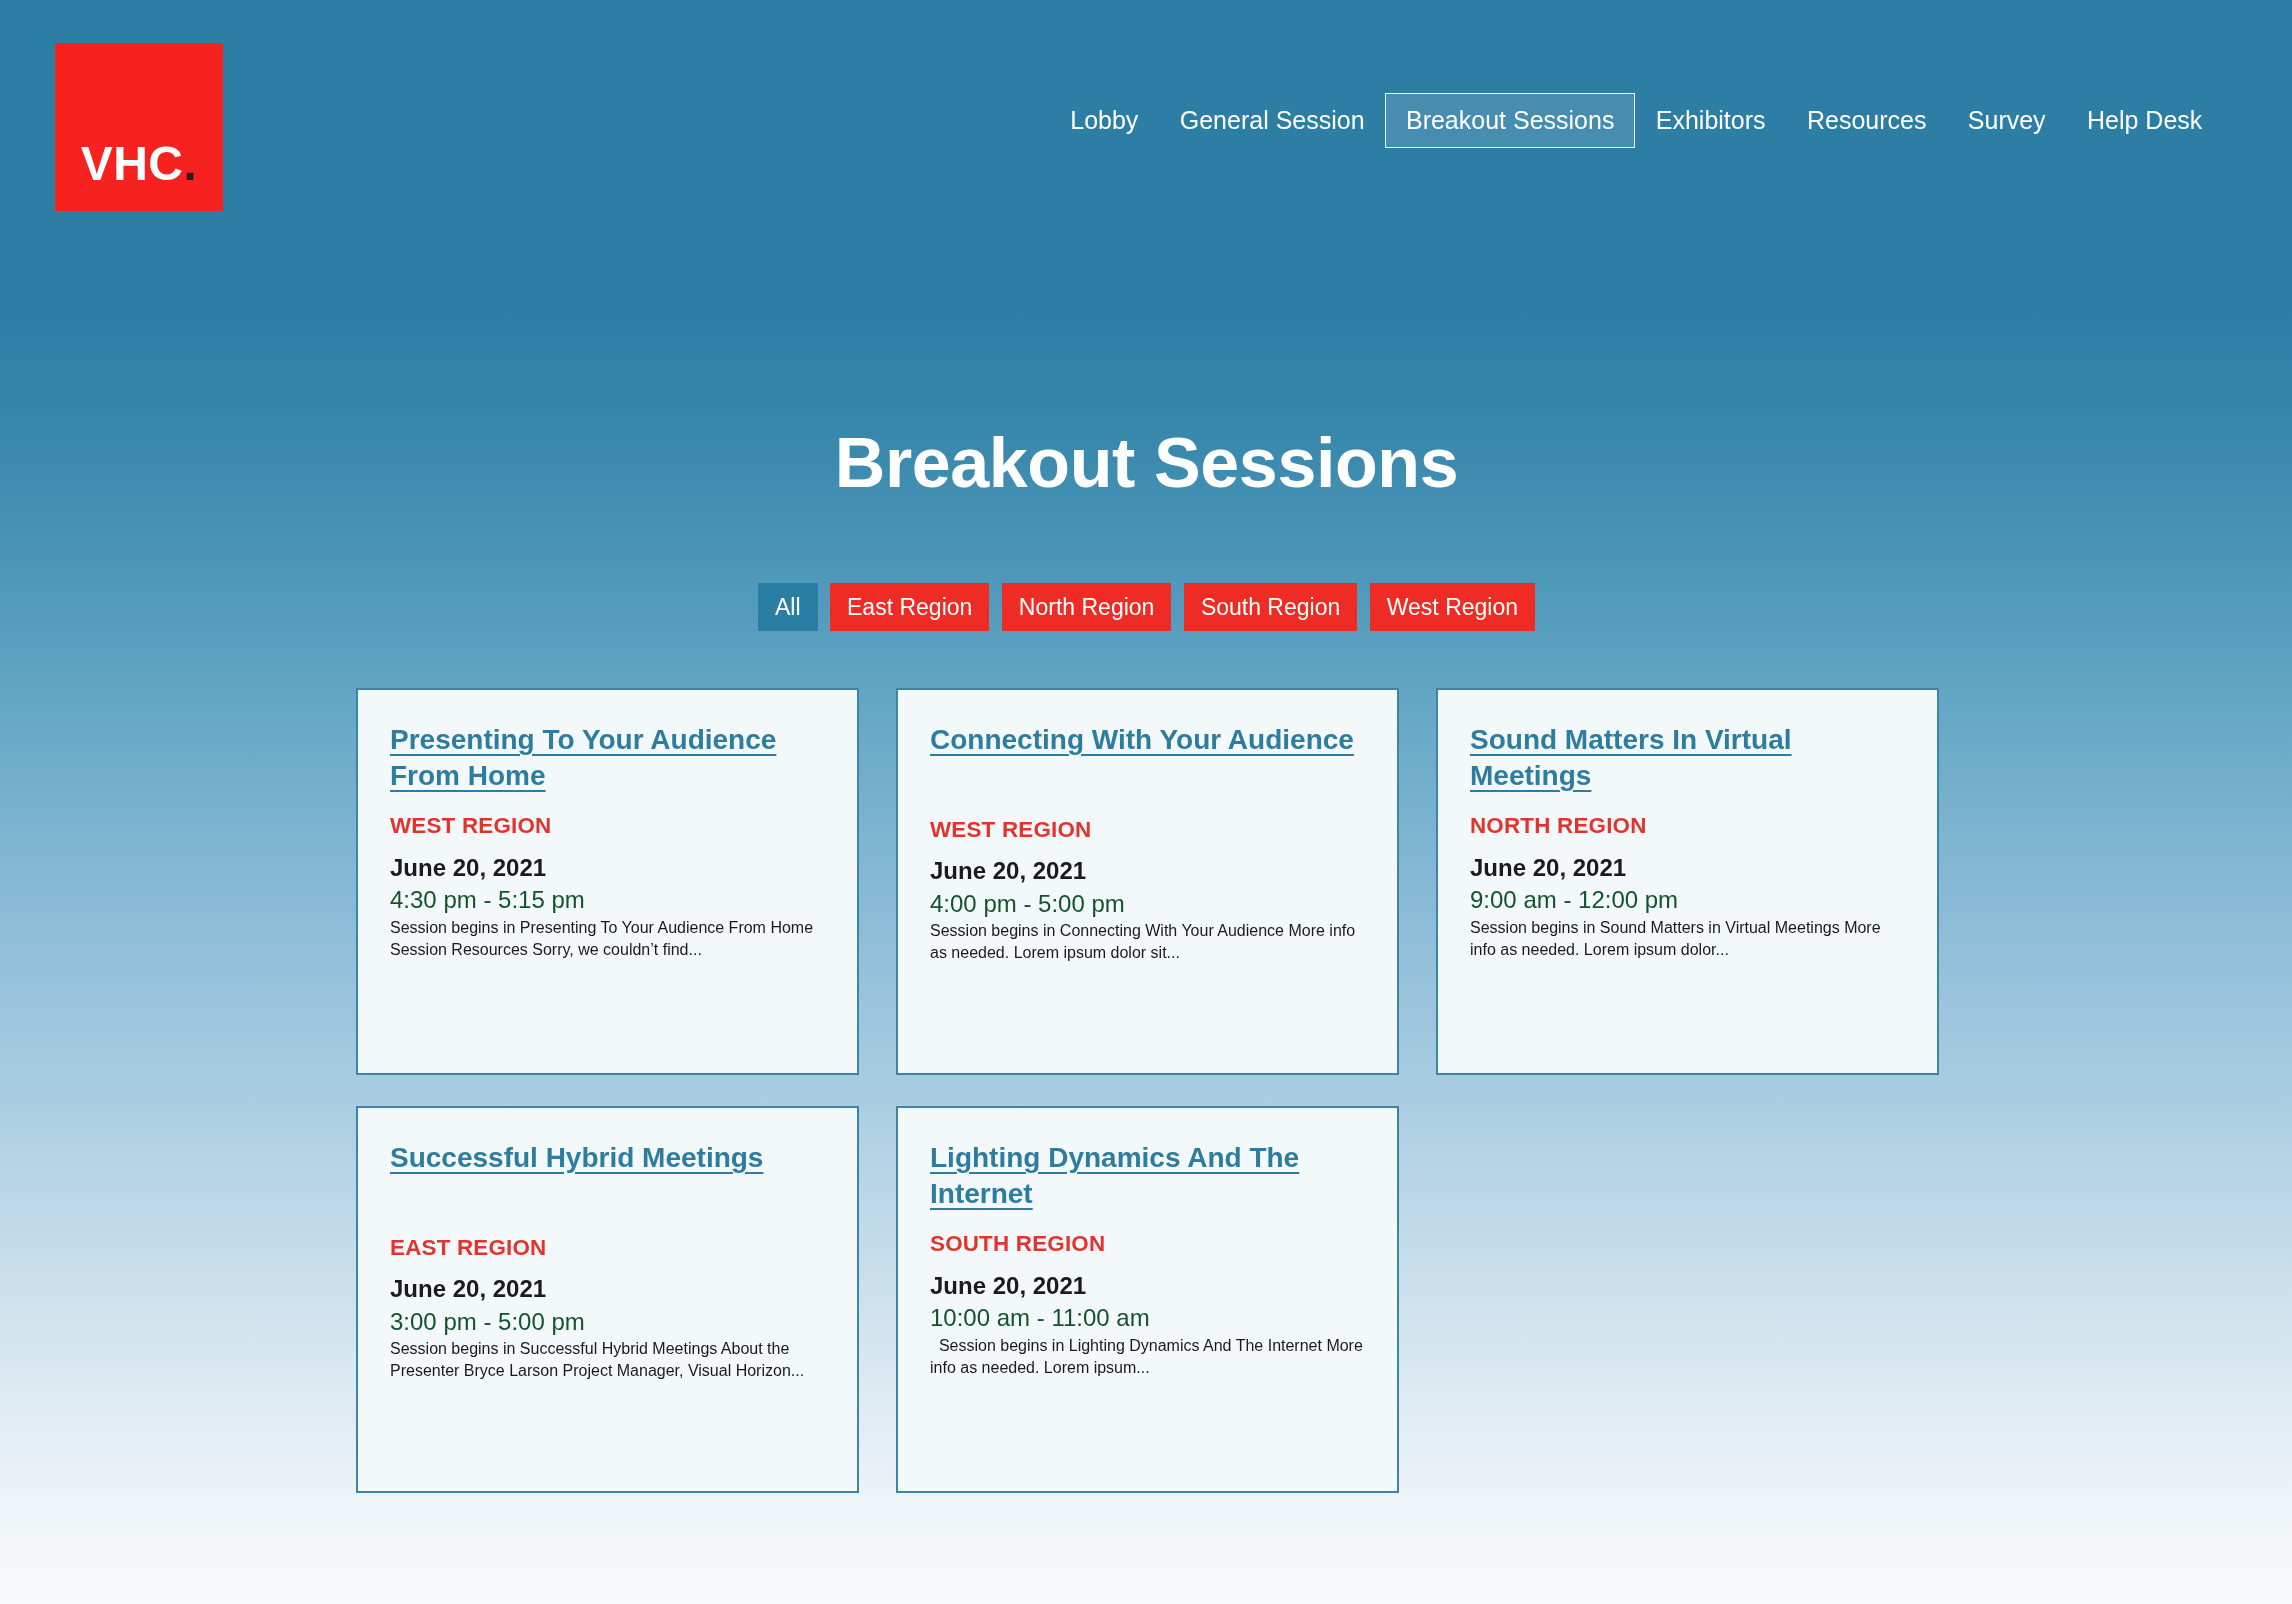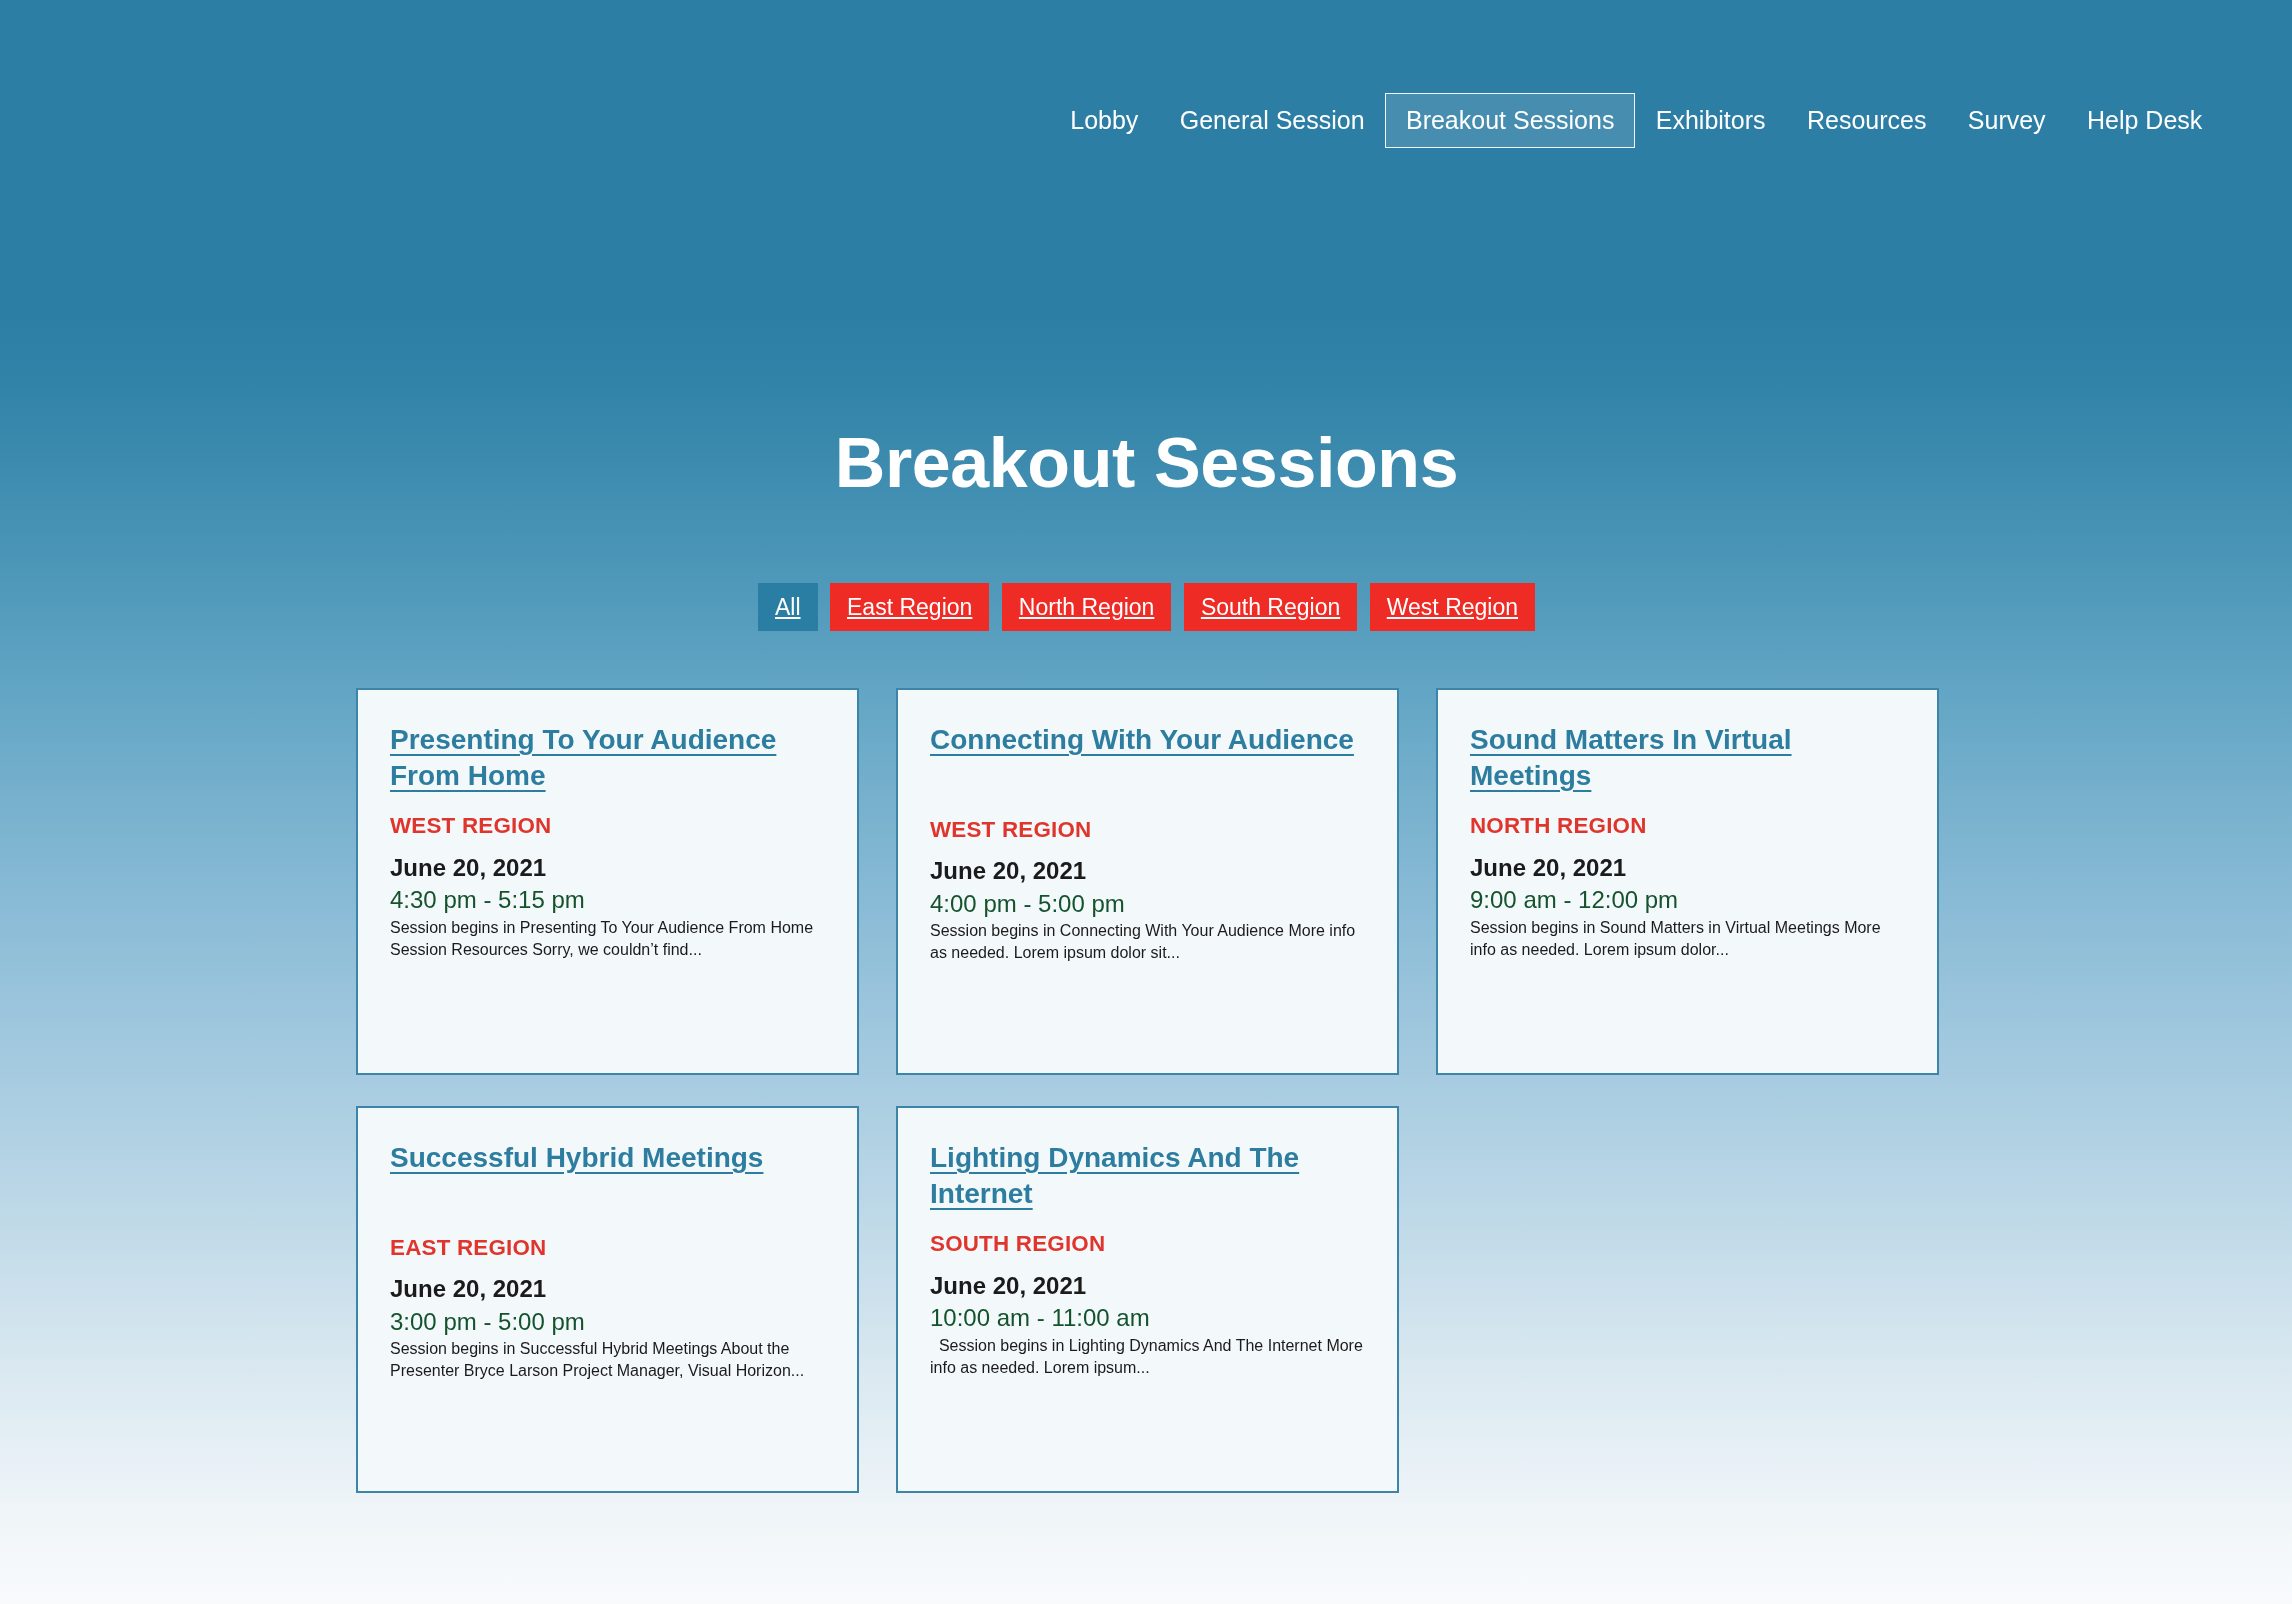--- a/index.html
+++ b/index.html
@@ -115,21 +115,20 @@
   .filter-btn {
     font-size: 23px;
     color: #ffffff;
     padding: 10.7px 17px;
     line-height: 1.15;
     cursor: pointer;
     border: none;
     font-family: "Liberation Sans", sans-serif;
     white-space: nowrap;
     background: #ee2b24;
-    text-decoration: underline;
   }
   .filter-btn.active {
     background: #2a7ea3;
   }
 
   
   #cards {
     position: absolute;
     top: 688px;
     left: 356px;
@@ -192,20 +191,23 @@
   
   .card.single-line-title .card-region { margin-top: 59px; }
 </style>
 </head>
 <body>
 
 <div id="page">
 
   <div id="header">
 
+    <div id="logo">
+      <span id="logo-text"><span>VHC</span><span class="dot">.</span></span>
+    </div>
 
     <nav id="main-nav">
       <div class="nav-item">Lobby</div>
       <div class="nav-item">General Session</div>
       <div class="nav-item active">Breakout Sessions</div>
       <div class="nav-item">Exhibitors</div>
       <div class="nav-item">Resources</div>
       <div class="nav-item">Survey</div>
       <div class="nav-item">Help Desk</div>
     </nav>

